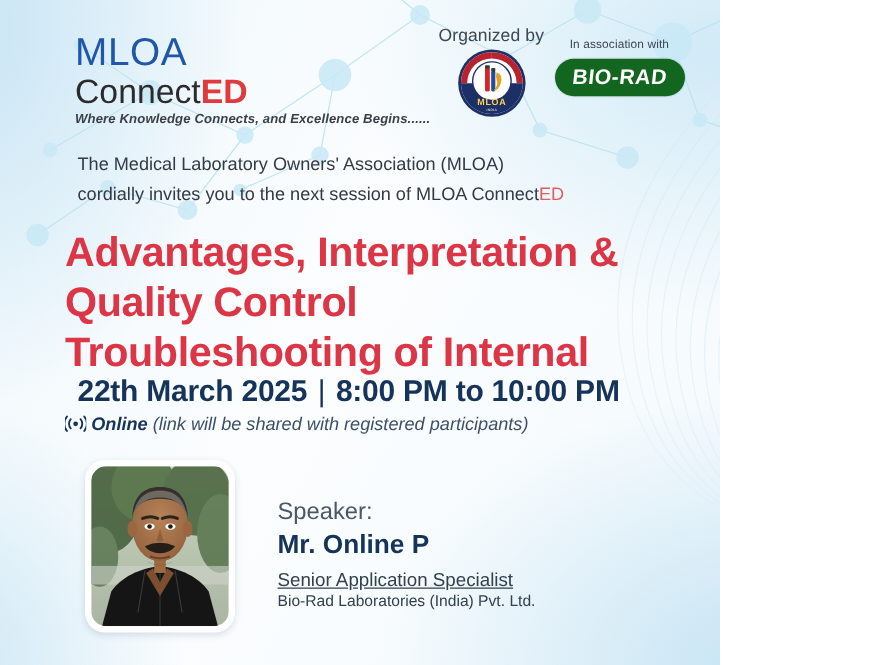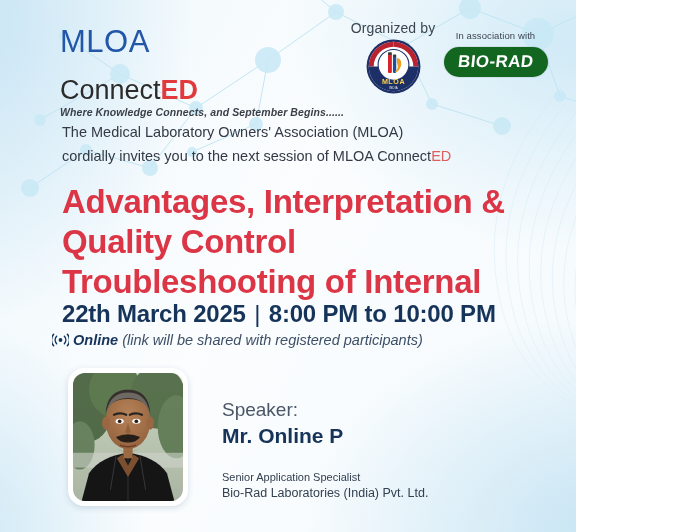--- a/index.html
+++ b/index.html
@@ -15,21 +15,21 @@
       radial-gradient(ellipse 300px 420px at -4% 4%,   rgba(198,228,244,.95) 0%, rgba(198,228,244,0) 72%),
       radial-gradient(ellipse 260px 300px at -6% 100%, rgba(204,231,245,.95) 0%, rgba(204,231,245,0) 70%),
       radial-gradient(ellipse 420px 300px at 105% 100%,rgba(196,227,243,.95) 0%, rgba(196,227,243,0) 72%),
       linear-gradient(120deg, #eef7fc 0%, #fbfdfe 45%, #f4fafd 100%);
   }
   .bg-svg { position:absolute; inset:0; width:697px; height:532px; pointer-events:none; }
 
   
   .brand { position:absolute; left:60px; top:26px; }
   .brand-row1 { font-size:31px; line-height:31px; letter-spacing:.5px; color:#2156a8; font-weight:400; }
-  .brand-row2 { font-size:27px; line-height:30px; letter-spacing:0px; color:#2b2b2b; font-weight:400; margin-top:18px;}
+  .brand-row2 { font-size:27px; line-height:30px; letter-spacing:0px; color:#2b2b2b; font-weight:400; margin-top:1px;}
   .brand-row2 .ed { color:#e03a3c; font-weight:700; }
   .brand-tag {
     font-size:10.5px; font-style:italic; color:#3a3f48;
     margin-top:1px; letter-spacing:.1px; font-weight:600; white-space:nowrap;
   }
 
   .org-block { position:absolute; left:348px; top:20px; width:90px; text-align:center; }
   .org-caption { font-size:14px; color:#3d4550; letter-spacing:.1px; }
   .assoc-block { position:absolute; left:428px; top:30px; width:135px; text-align:center; }
   .assoc-caption { font-size:9.5px; color:#3d4550; letter-spacing:.1px; }
@@ -47,21 +47,21 @@
     color:#ffffff; font-weight:700; font-size:17px; letter-spacing:.4px;
     font-family:"Liberation Sans", sans-serif; transform:skewX(-6deg);
   }
 
   
   .invite { position:absolute; left:62px; top:120px; color:#333a45; font-size:14.5px; line-height:24px; }
   .invite .ed { color:#e15c5c; }
 
   
   .title {
-    position:absolute; left:62px; top:182px; width:560px;
+    position:absolute; left:52px; top:182px; width:560px;
     color:#dc3545; font-weight:700; font-size:33px; line-height:40px;
     letter-spacing:-.3px;
   }
 
   
   .datetime {
     position:absolute; left:62px; top:300px;
     color:#16335a; font-weight:700; font-size:24px; letter-spacing:-.2px; white-space:nowrap;
   }
   .datetime .sep { font-weight:400; color:#16335a; padding:0 2px; }
@@ -77,21 +77,21 @@
     position:absolute; left:68px; top:368px; width:120px; height:138px;
     background:#ffffff; border-radius:16px; padding:5px;
     box-shadow:0 2px 6px rgba(30,70,110,.16);
   }
   .photo { width:100%; height:100%; border-radius:12px; overflow:hidden; position:relative; }
   .photo svg { display:block; width:100%; height:100%; }
 
   .speaker-block { position:absolute; left:222px; top:398px; }
   .sp-label { font-size:19px; color:#4b5666; font-weight:400; line-height:24px; }
   .sp-name  { font-size:21px; color:#16335a; font-weight:700; line-height:26px; margin-top:1px; }
-  .sp-role  { font-size:11px; color:#33404f; line-height:16px; margin-top:20px; }
+  .sp-role  { font-size:15px; color:#33404f; line-height:16px; margin-top:8px;text-decoration:underline; }
   .sp-org   { font-size:12.5px; color:#33404f; line-height:16px; }
 </style>
 </head>
 <body>
 
 <div id="poster">
 
   <svg class="bg-svg" viewBox="0 0 697 532">
     <defs>
       <linearGradient id="swirl" x1="0" y1="0" x2="1" y2="1">
@@ -149,21 +149,21 @@
         <circle cx="64" cy="36" r="5"></circle>
       <circle cx="30" cy="188" r="9"></circle>
         <circle cx="40" cy="120" r="6"></circle>
       <circle cx="300" cy="-18" r="10"></circle>
     </g>
   </svg>
 
   <div class="brand">
     <div class="brand-row1">MLOA</div>
     <div class="brand-row2"><span>Connect</span><span class="ed">ED</span></div>
-    <div class="brand-tag">Where Knowledge Connects, and September Begins......</div>
+    <div class="brand-tag">Where Knowledge Connects, and Excellence Begins......</div>
   </div>
 
   <div class="org-block">
     <div class="org-caption">Organized by</div>
     <svg class="emblem" viewBox="0 0 100 100">
       <circle cx="50" cy="50" r="49" fill="#1c2f66"></circle>
       <circle cx="50" cy="50" r="45" fill="#ffffff"></circle>
       <path d="M50 5 A45 45 0 0 1 95 50 L86 50 A36 36 0 0 0 50 14 Z" fill="#b8232f"></path>
       <path d="M5 50 A45 45 0 0 1 50 5 L50 14 A36 36 0 0 0 14 50 Z" fill="#b8232f"></path>
       <path d="M5 50 A45 45 0 0 0 95 50 Z" fill="#1c2f66"></path>

